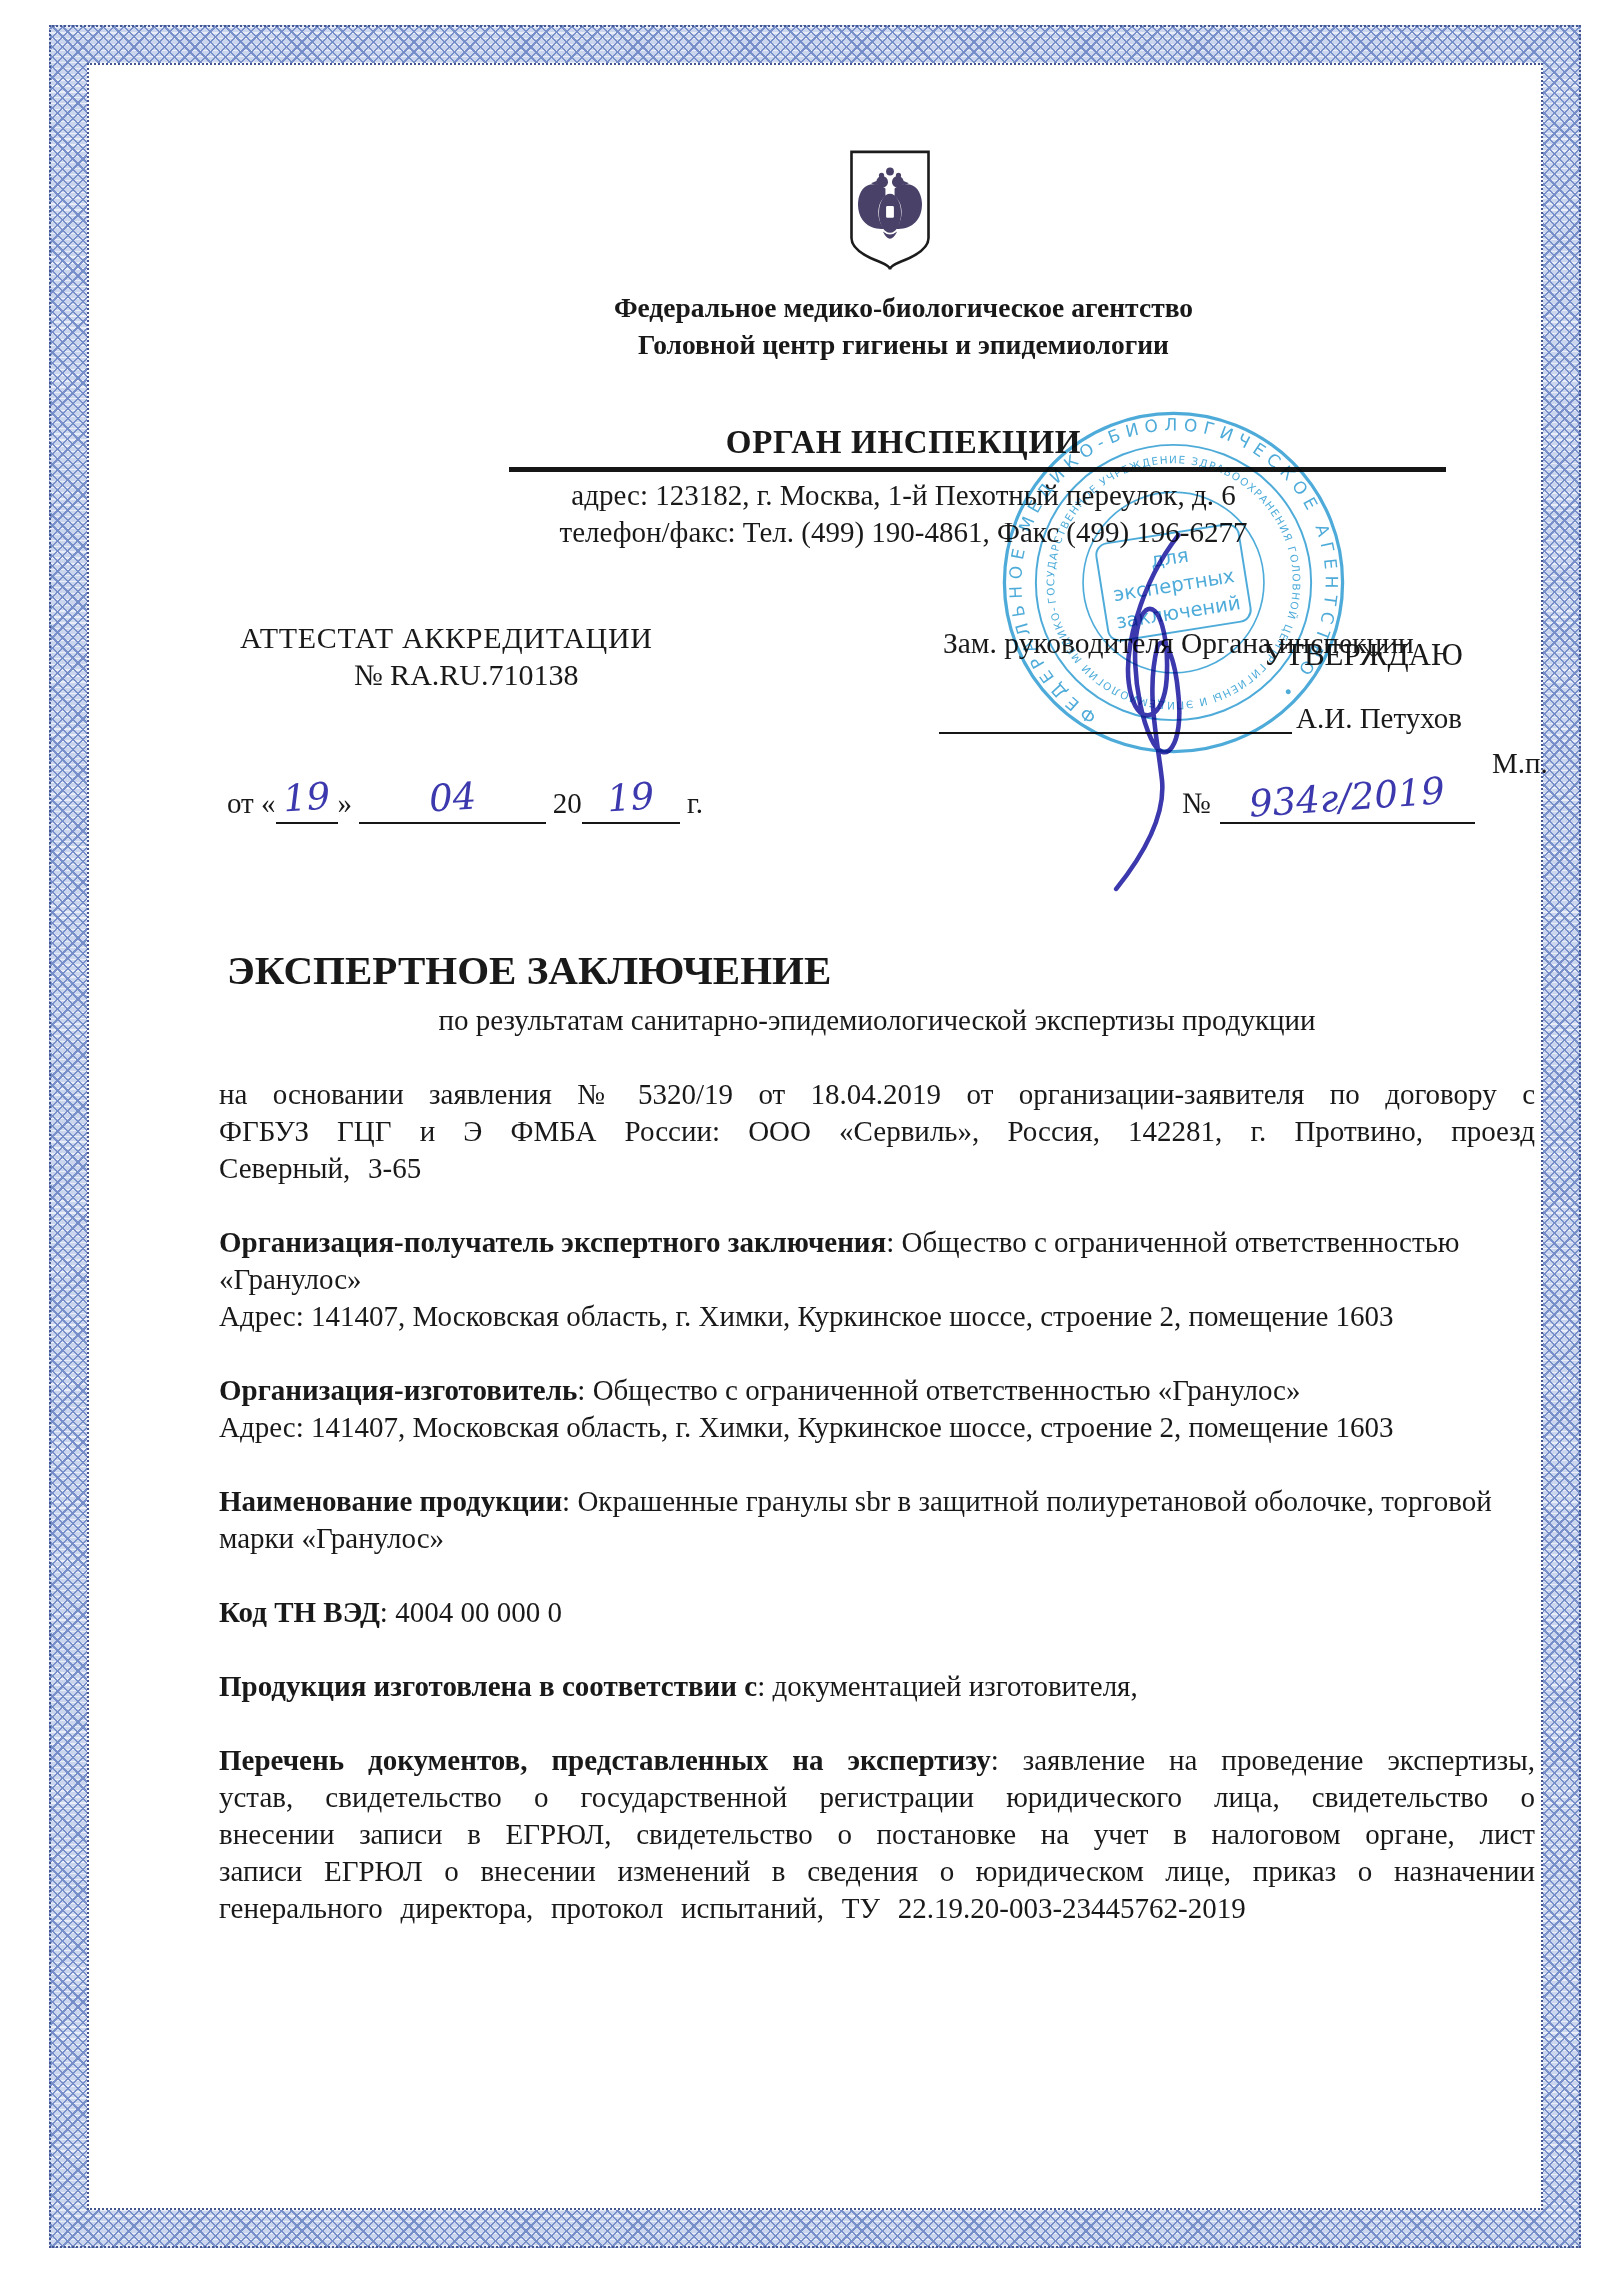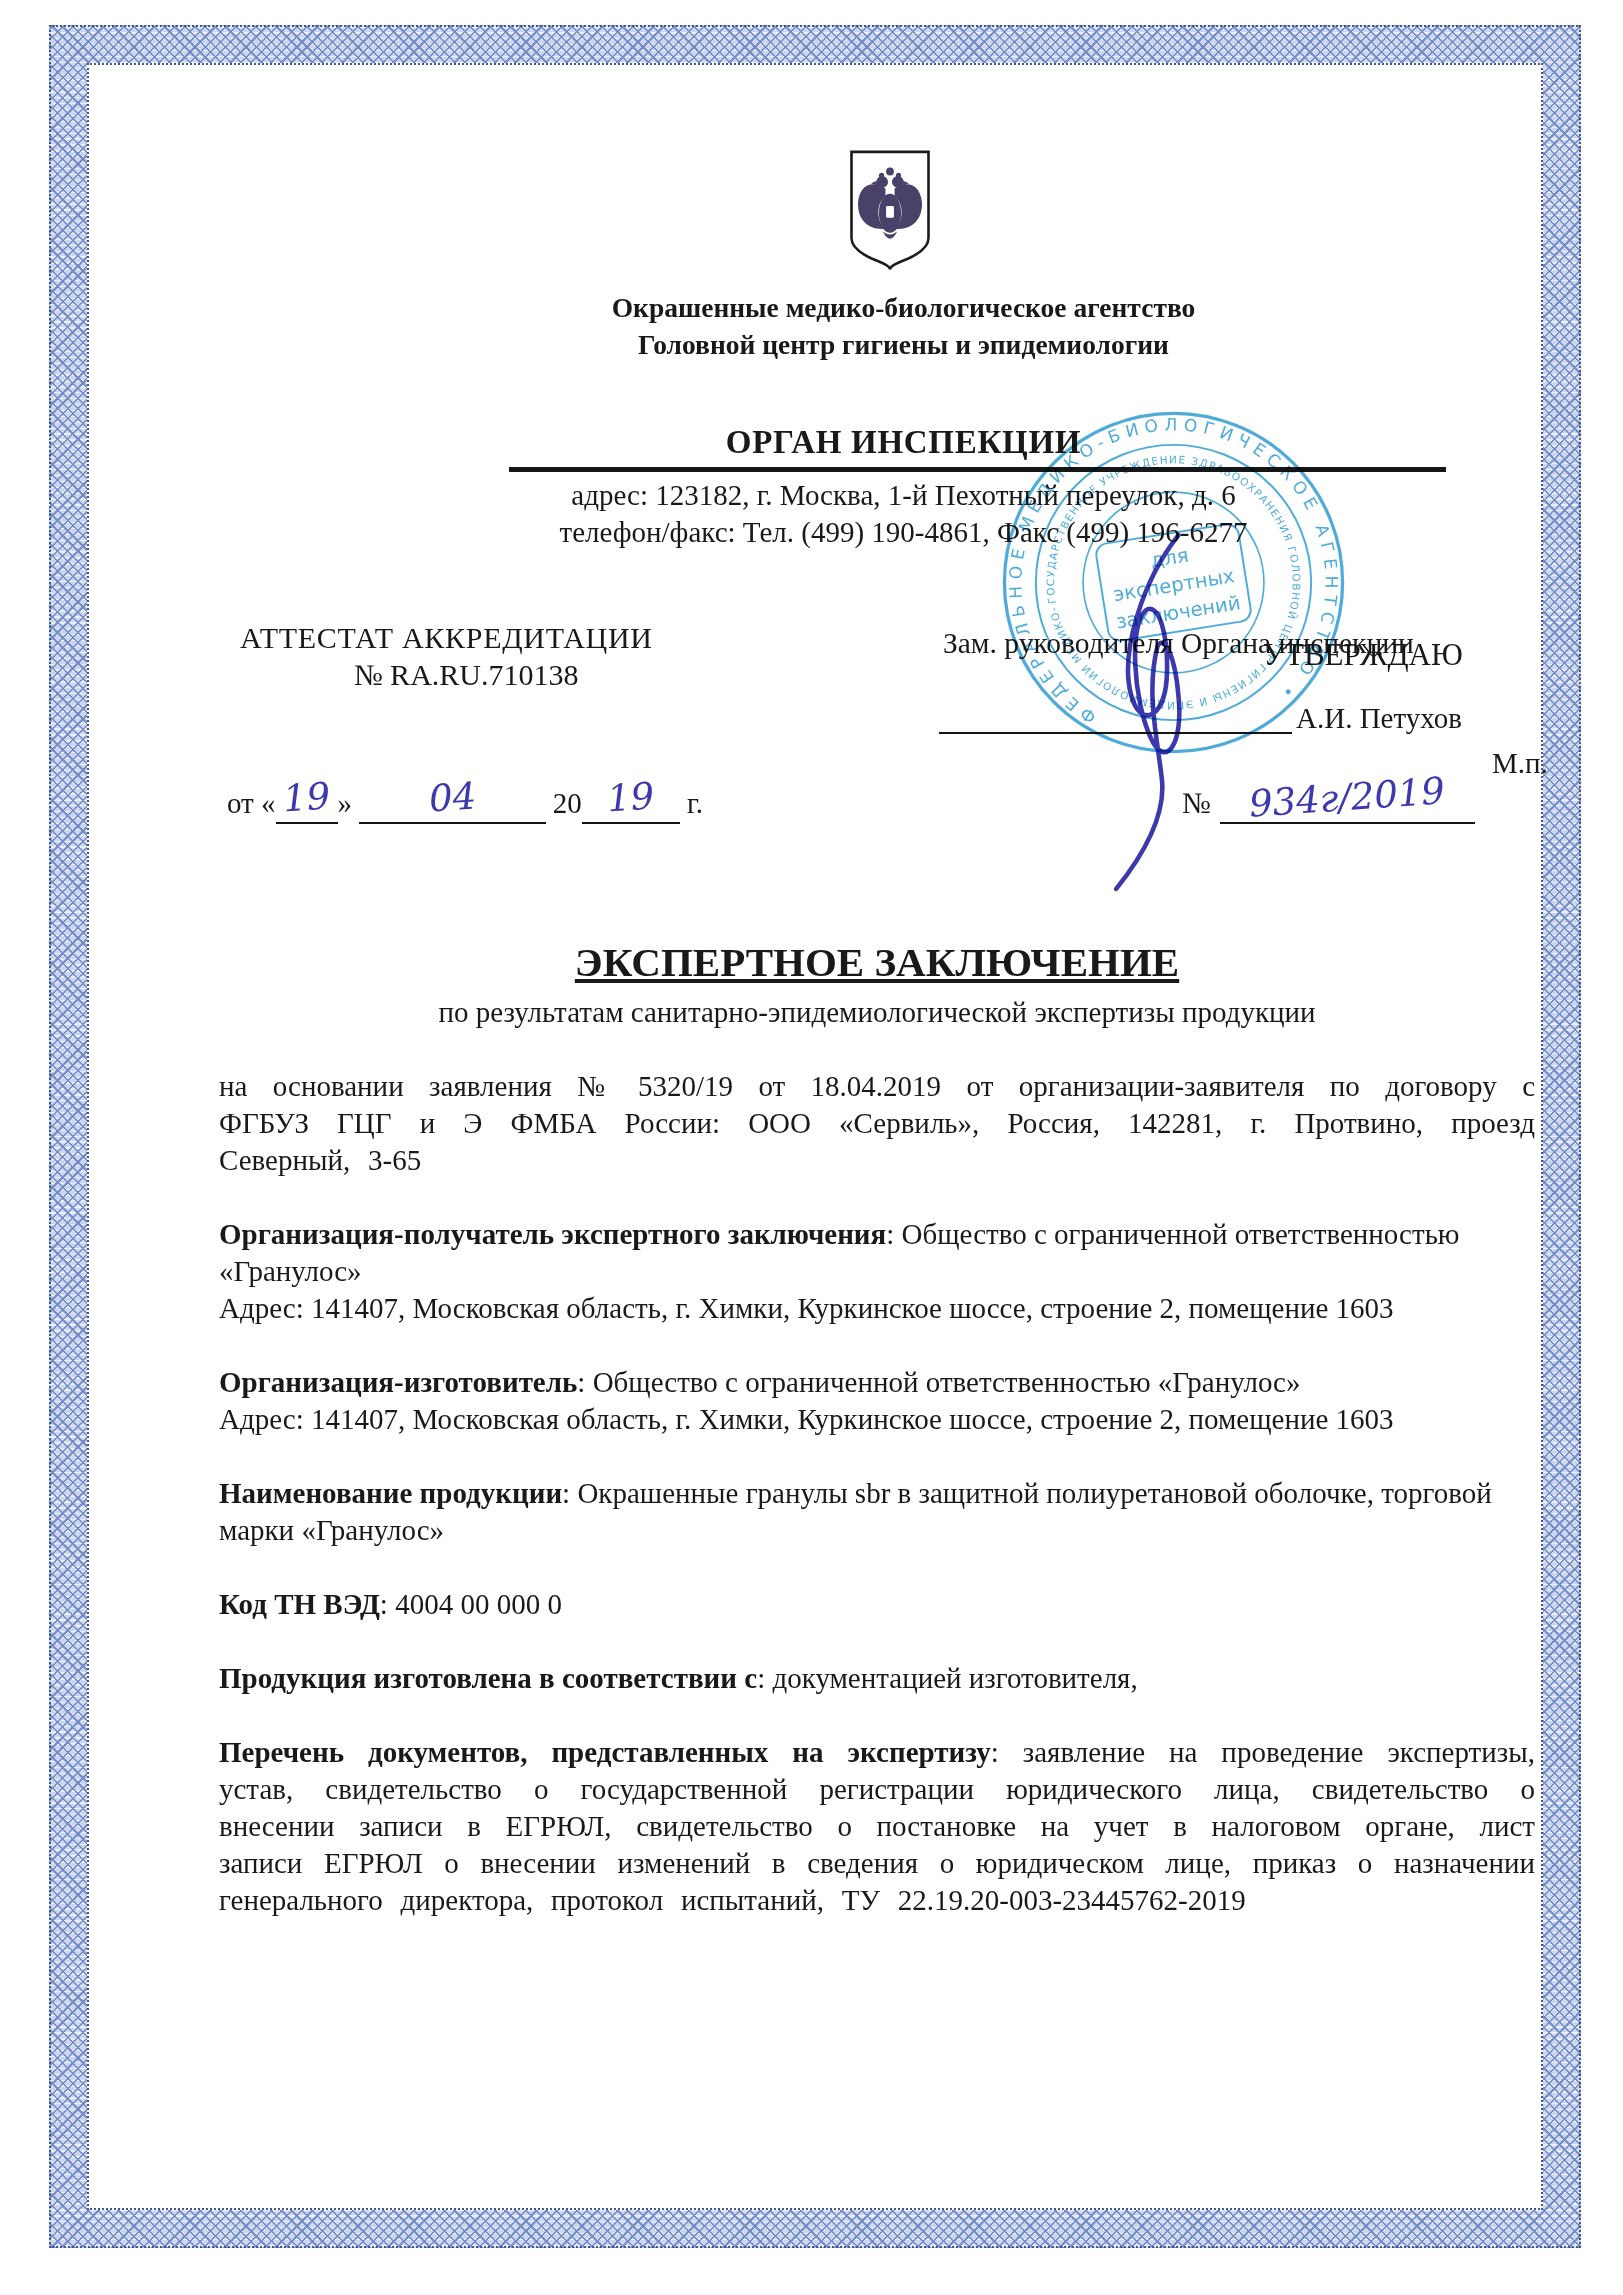--- a/index.html
+++ b/index.html
@@ -39,21 +39,21 @@
         display:inline-block;transform:rotate(-4deg);position:relative;top:-2.6px;white-space:nowrap;}
   .blank{display:inline-block;border-bottom:2.6px solid #161616;text-align:center;}
   .date-row{left:227px;top:779px;font-size:29px;white-space:nowrap;}
   .num-row{left:1182px;top:779px;font-size:30px;white-space:nowrap;}
   .b-day{width:62px;}
   .b-month{width:187px;margin-left:6.5px;}
   .b-year{width:98px;}
   .b-num{width:255px;margin-left:9.2px;}
 
   .main{left:219px;top:941px;width:1316px;font-size:29px;line-height:37px;z-index:2;}
-  .main h1{margin:0;font-size:41px;line-height:42px;text-align:center;font-weight:bold;text-decoration:underline;}
+  .main h1{margin:8px;font-size:41px;line-height:42px;text-align:left;font-weight:bold;}
   .subtitle{margin:10.5px 0 0 0;text-align:center;font-weight:normal;font-size:29px;}
   .para{margin:37px 0 0 0;}
   .just{text-align:justify;word-spacing:10.5px;}
   .l2{display:block;}
 
   .emblem{left:846px;top:148px;width:88px;height:124px;z-index:2;}
   .stamp{left:990px;top:399px;width:367px;height:367px;z-index:5;opacity:.88;mix-blend-mode:multiply;}
   .signature{left:1080px;top:522px;width:151px;height:380px;z-index:6;mix-blend-mode:multiply;}
   .stamp text{font-family:"DejaVu Sans",sans-serif;}
 </style>
@@ -78,21 +78,21 @@
         <path d="M87 50 l9 4 -9 4 z"></path>
       <circle cx="67" cy="36" r="6"></circle>
         <circle cx="54" cy="42" r="4"></circle>
         <circle cx="80" cy="42" r="4"></circle>
       <path d="M56 128 Q67 150 78 128 Q67 137 56 128"></path>
       <rect x="60" y="88" width="14" height="20" rx="3" fill="#ffffff" stroke="#4a4168" stroke-width="2"></rect>
     </g>
   </svg>
 
   <div class="abs hdr center">
-    <div>Окрашенные медико-биологическое агентство</div>
+    <div>Федеральное медико-биологическое агентство</div>
     <div>Головной центр гигиены и эпидемиологии</div>
   </div>
 
   <div class="abs inspect center">ОРГАН ИНСПЕКЦИИ</div>
   <div class="abs rule"></div>
   <div class="abs addr center">адрес: 123182, г. Москва, 1-й Пехотный переулок, д. 6</div>
   <div class="abs phone center">телефон/факс: Тел. (499) 190-4861, Факс (499) 196-6277</div>
 
   <div class="abs accred1">АТТЕСТАТ АККРЕДИТАЦИИ</div>
   <div class="abs accred2">№ RA.RU.710138</div>

